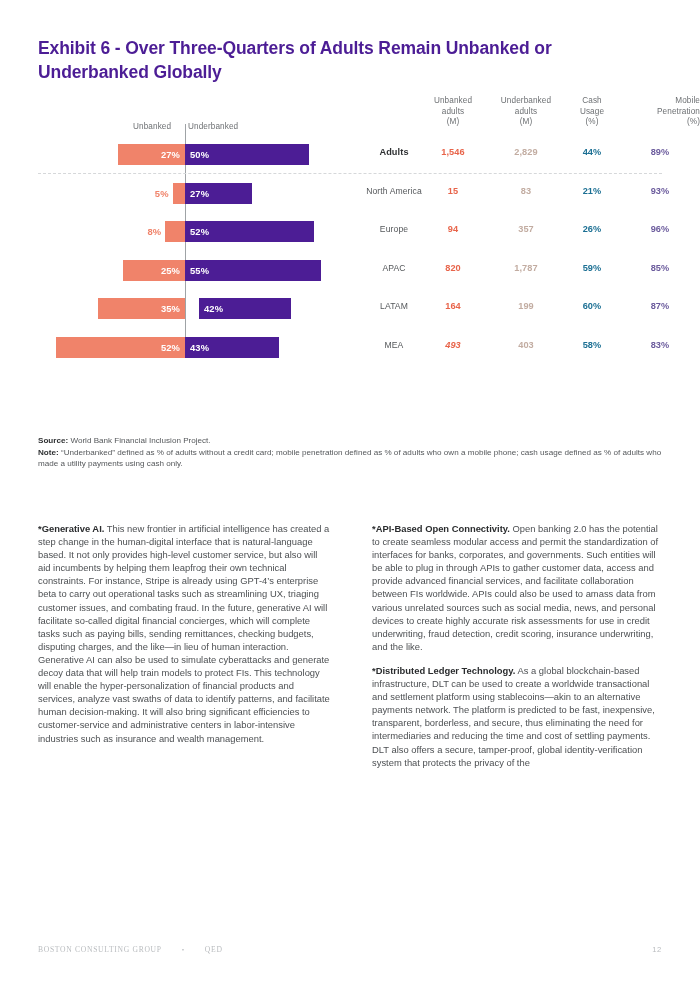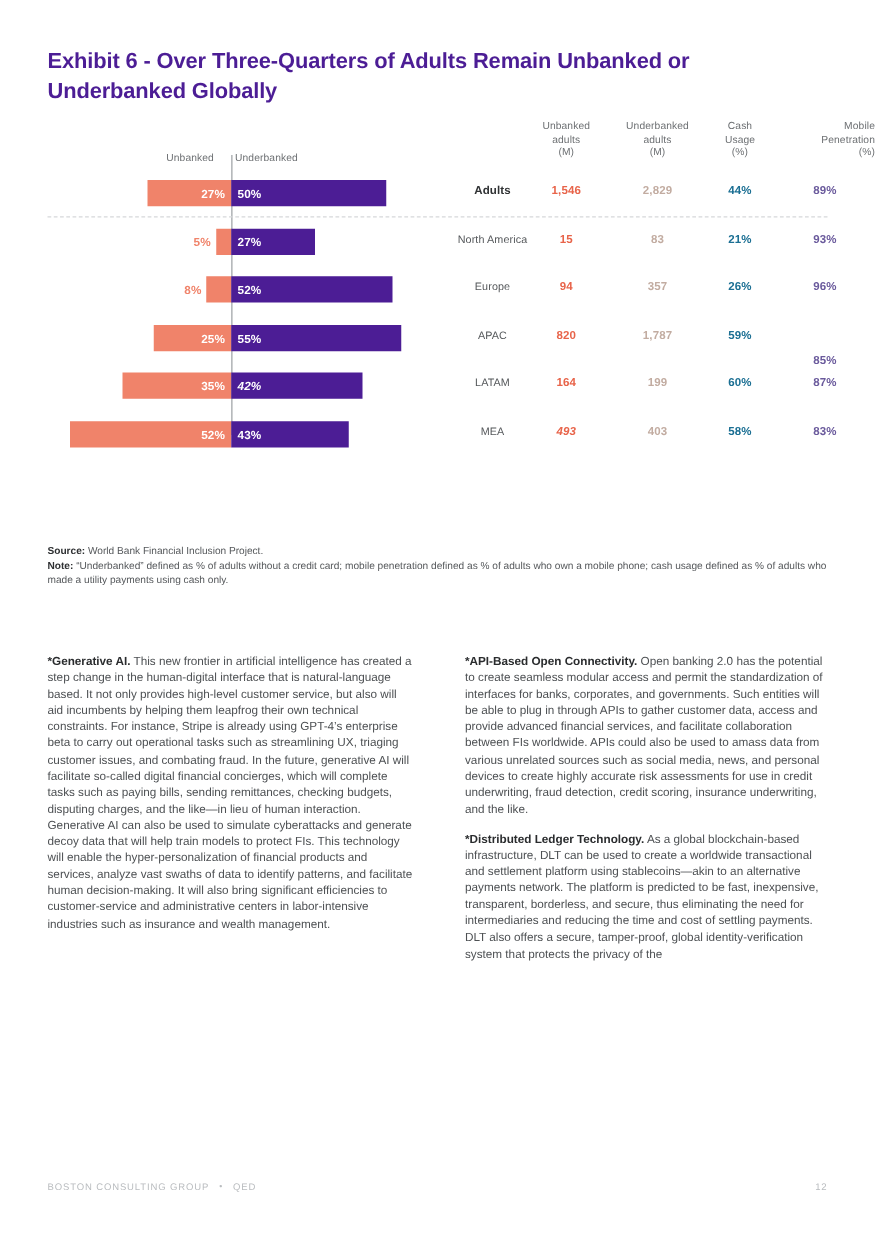--- a/index.html
+++ b/index.html
@@ -222,21 +222,21 @@
     left: 38px;
     right: 38px;
     bottom: 36px;
     display: flex;
     align-items: center;
     justify-content: space-between;
     font-size: 7.6px;
     letter-spacing: 0.7px;
     color: #b9bcbf;
   }
-  .footer-left { display: flex; align-items: center; gap: 8px; }
+  .footer-left { display: flex; align-items: center; gap: 20px; font-family: Liberation Serif, serif; }
   .footer-dot { font-size: 7px; color: #b9bcbf; }
 </style>
 </head>
 <body>
 
 <div class="page">
 
   <h1 class="exhibit-title">Exhibit 6 - Over Three-Quarters of Adults Remain Unbanked or Underbanked Globally</h1>
 
 
@@ -325,28 +325,28 @@
               <span class="bar-label">25%</span>
             </div>
             <div class="bar bar-right" style="left: 147px; width: 136.4px; align-items: center;">
               <span class="bar-label">55%</span>
             </div>
           </div>
           <div class="row-name">APAC</div>
           <div class="cell c-unb" style="left: 380px; width: 70px;">820</div>
           <div class="cell c-und" style="left: 450px; width: 76px;">1,787</div>
           <div class="cell c-cash" style="left: 526px; width: 56px;">59%</div>
-          <div class="cell c-mob" style="left: 582px; width: 80px; margin-top: 20px;">85%</div>
+          <div class="cell c-mob" style="left: 582px; width: 80px;">85%</div>
         </div>
         <div class="row">
           <div class="bar-area">
             <div class="bar bar-left" style="left: 60.2px; width: 86.8px;">
               <span class="bar-label">35%</span>
             </div>
-            <div class="bar bar-right" style="left: 147px; width: 105px; font-style: italic;">
+            <div class="bar bar-right" style="left: 161px; width: 92px;">
               <span class="bar-label">42%</span>
             </div>
           </div>
           <div class="row-name">LATAM</div>
           <div class="cell c-unb" style="left: 380px; width: 70px;">164</div>
           <div class="cell c-und" style="left: 450px; width: 76px;">199</div>
           <div class="cell c-cash" style="left: 526px; width: 56px;">60%</div>
           <div class="cell c-mob" style="left: 582px; width: 80px;">87%</div>
         </div>
         <div class="row">

